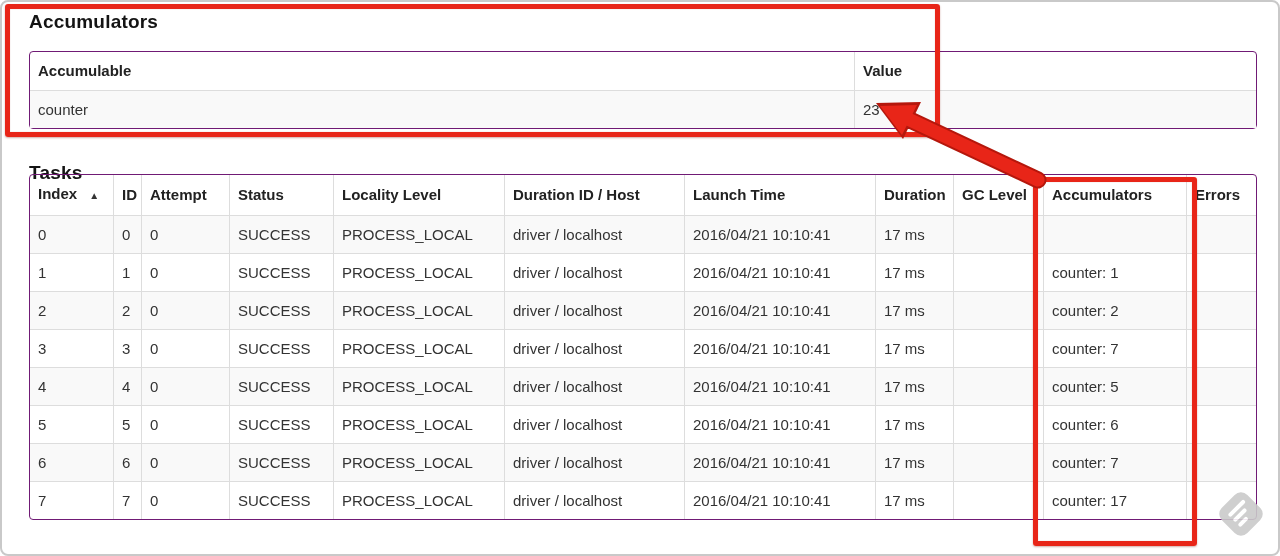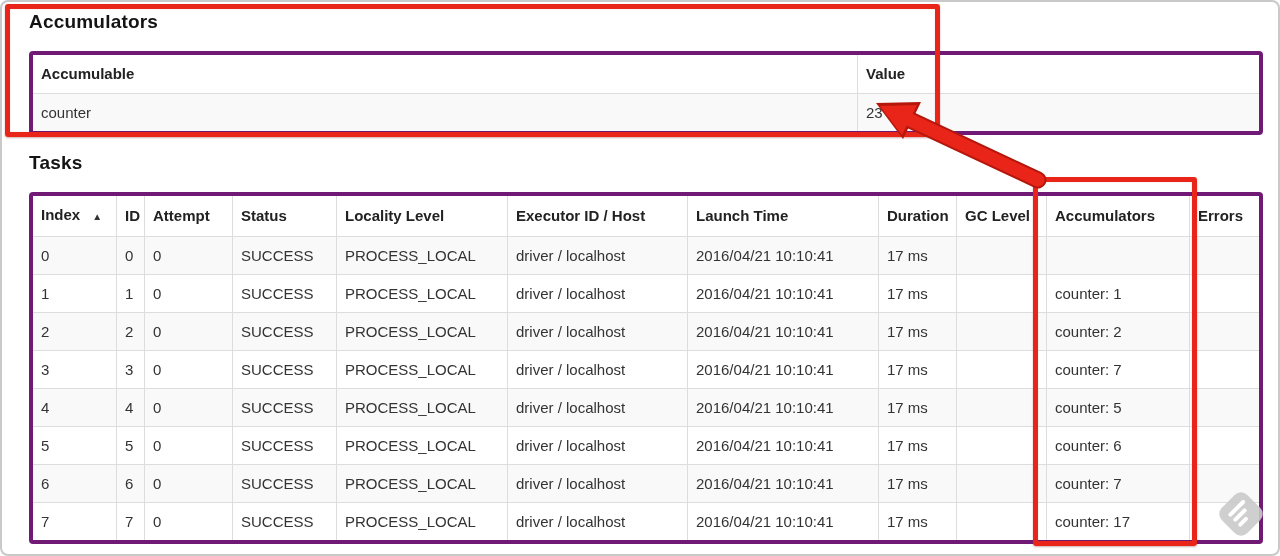--- a/index.html
+++ b/index.html
@@ -16,30 +16,30 @@
     border: 2px solid #c9c9c9;
     border-radius: 8px;
     overflow: hidden;
   }
   h4.section-heading {
     position: absolute; left: 27px;
     font-size: 19px; font-weight: bold; color: #141414;
     letter-spacing: 0.2px;
   }
   #accumulators-heading { top: 9px; }
-  #tasks-heading { top: 150px; }
+  #tasks-heading { top: 160px; }
 
   .tbl-wrap { position: absolute; left: 27px; width: 1226px; }
   #accumulable-table-wrap { top: 49px; }
-  #tasks-table-wrap { top: 190px; border-radius: 24px; }
+  #tasks-table-wrap { top: 172px; border-radius: 24px; }
 
   table.ui-table {
     width: 100%;
     border-collapse: separate; border-spacing: 0;
-    border: 4px solid #701a75;
+    border: 1px solid #701a75;
     border-radius: 4px;
     font-size: 15px; color: #333333;
     table-layout: fixed;
   }
   table.ui-table th, table.ui-table td {
     padding: 8px; text-align: left;
     border-left: 1px solid #dddddd;
     overflow: hidden; white-space: nowrap;
   }
   table.ui-table th { font-weight: bold; color: #222; line-height: 22px; }
@@ -119,21 +119,21 @@
         <col style="width:143px">
           <col style="width:70px">
       </colgroup>
       <thead>
           <tr>
             <th><span>Index</span><span class="sort-icon">▲</span></th>
             <th><span>ID</span></th>
             <th><span>Attempt</span></th>
             <th><span>Status</span></th>
             <th><span>Locality Level</span></th>
-            <th><span>Executor ID / Host</span></th>
+            <th><span>Duration ID / Host</span></th>
             <th><span>Launch Time</span></th>
             <th><span>Duration</span></th>
             <th><span>GC Level</span></th>
             <th><span>Accumulators</span></th>
             <th><span>Errors</span></th>
           </tr>
         </thead>
       <tbody>
           <tr>
             <td>0</td>

